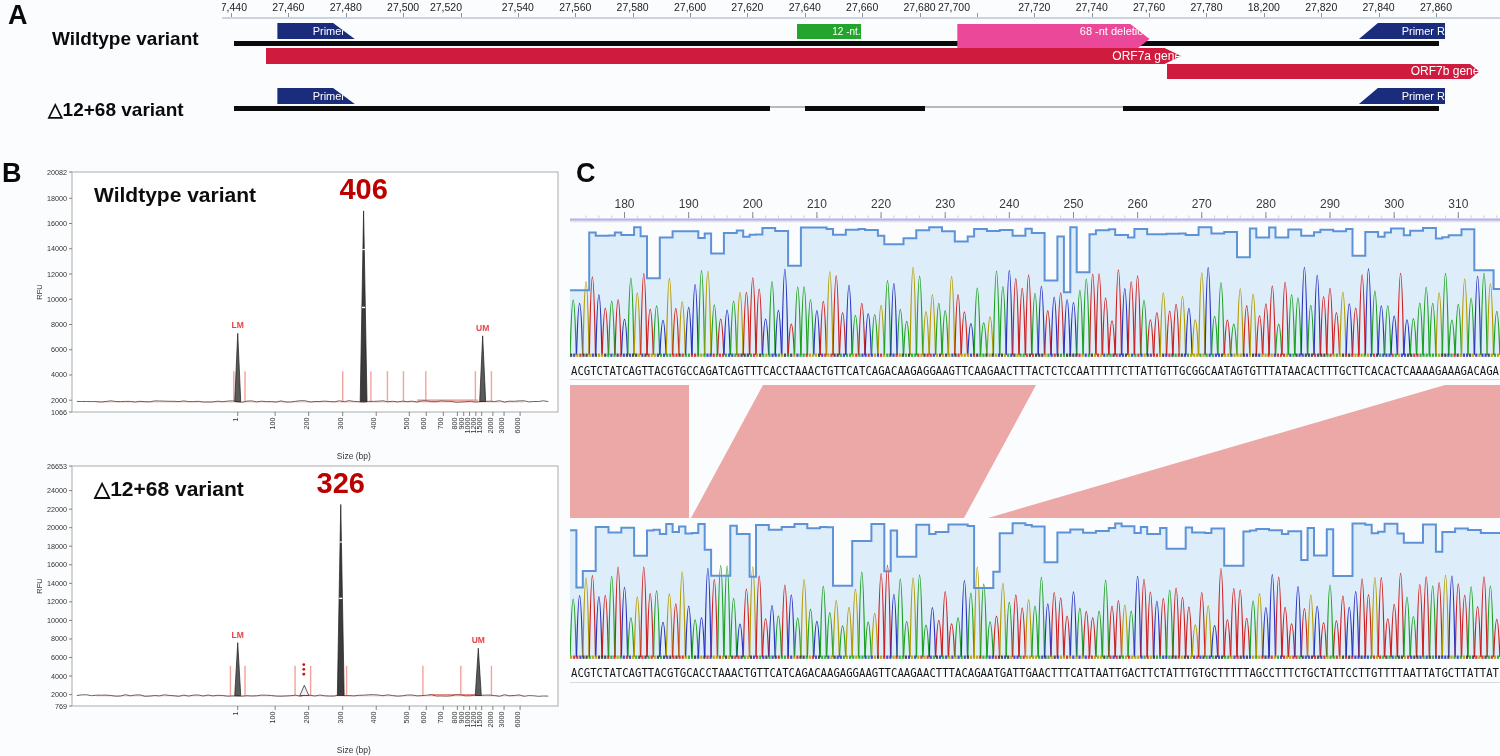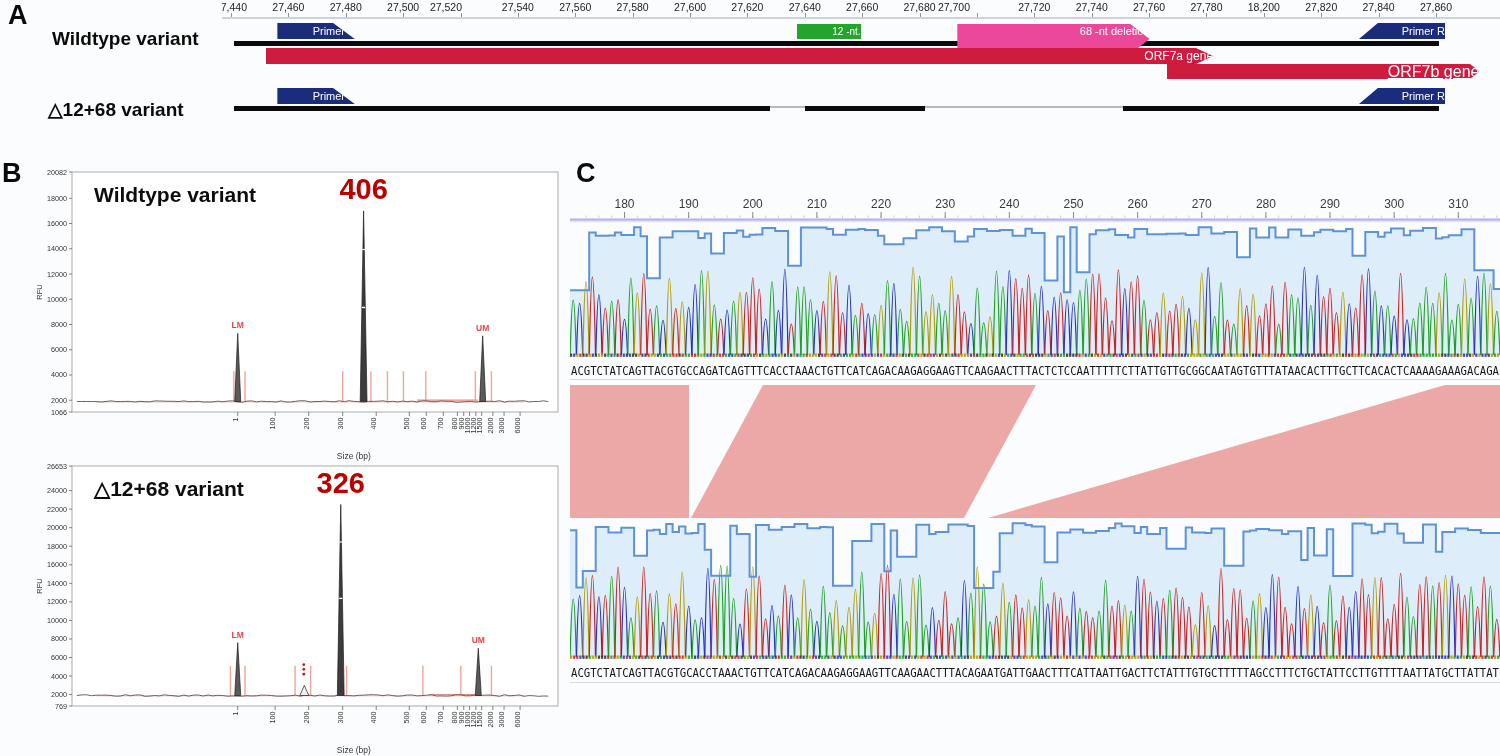--- a/index.html
+++ b/index.html
@@ -70,22 +70,22 @@
         <div style="left:1156.6000000000001px" class="rtick"></div>
         <div style="left:1213.98px" class="rlab">27,860</div>
         <div style="left:1213.98px" class="rtick"></div>
       </div>
     <div id="mapA">
         <div style="position:absolute;left:233.869px;top:41px;width:1204.9800000000002px;height:5px;background:#0b0b0b"></div>
         <div style="left:245.345px;top:23px;width:77.463px;height:16px;background:#1b2c7c;font-size:11px;line-height:16px;clip-path:polygon(0 0,72% 0,100% 100%,0 100%);" class="feat">Primer  F</div>
         <div style="left:764.634px;top:24px;width:64px;height:15px;background:#23a42d;font-size:10px;line-height:15px;" class="feat">12 -nt.</div>
         <div style="left:925.298px;top:24px;width:192.22300000000018px;height:30px;background:#ec4899;font-size:11px;line-height:15px;clip-path:polygon(0 0,90% 0,100% 50%,90% 100%,0 100%);" class="feat">68 -nt deletion</div>
         <div style="left:1326.958px;top:23px;width:86.06999999999994px;height:16px;background:#1b2c7c;font-size:11px;line-height:16px;clip-path:polygon(0 100%,22% 0,100% 0,100% 100%);" class="feat">Primer R</div>
-        <div style="left:233.869px;top:48px;width:915.2109999999999px;height:16px;background:#ce1b3e;font-size:12px;line-height:16px;clip-path:polygon(0 0,98.2% 0,100% 50%,98.2% 100%,0 100%);padding-left:32px;" class="feat">ORF7a gene</div>
-        <div style="left:1134.7350000000001px;top:64px;width:312.721px;height:15px;background:#ce1b3e;font-size:16px;line-height:15px;clip-path:polygon(0 0,97% 0,100% 50%,97% 100%,0 100%);text-decoration:underline;" class="feat">ORF7b gene</div>
+        <div style="left:233.869px;top:48px;width:915.2109999999999px;height:16px;background:#ce1b3e;font-size:12px;line-height:16px;clip-path:polygon(0 0,98.2% 0,100% 50%,98.2% 100%,0 100%);" class="feat">ORF7a gene</div>
+        <div style="left:1134.7350000000001px;top:64px;width:312.721px;height:15px;background:#ce1b3e;font-size:12px;line-height:15px;clip-path:polygon(0 0,97% 0,100% 50%,97% 100%,0 100%);" class="feat">ORF7b gene</div>
         <div style="position:absolute;left:233.869px;top:106px;width:1204.9800000000002px;height:2px;background:#b9b9b9"></div>
         <div style="position:absolute;left:233.869px;top:106px;width:536.503px;height:5px;background:#0b0b0b"></div>
         <div style="position:absolute;left:804.8000000000001px;top:106px;width:120.49799999999993px;height:5px;background:#0b0b0b"></div>
         <div style="position:absolute;left:1123.259px;top:106px;width:315.59000000000015px;height:5px;background:#0b0b0b"></div>
         <div style="left:245.345px;top:88px;width:77.463px;height:16px;background:#1b2c7c;font-size:11px;line-height:16px;clip-path:polygon(0 0,72% 0,100% 100%,0 100%);" class="feat">Primer  F</div>
         <div style="left:1326.958px;top:88px;width:86.06999999999994px;height:16px;background:#1b2c7c;font-size:11px;line-height:16px;clip-path:polygon(0 100%,22% 0,100% 0,100% 100%);" class="feat">Primer R</div>
       </div>
   </div>
 
   <div id="panelB">

